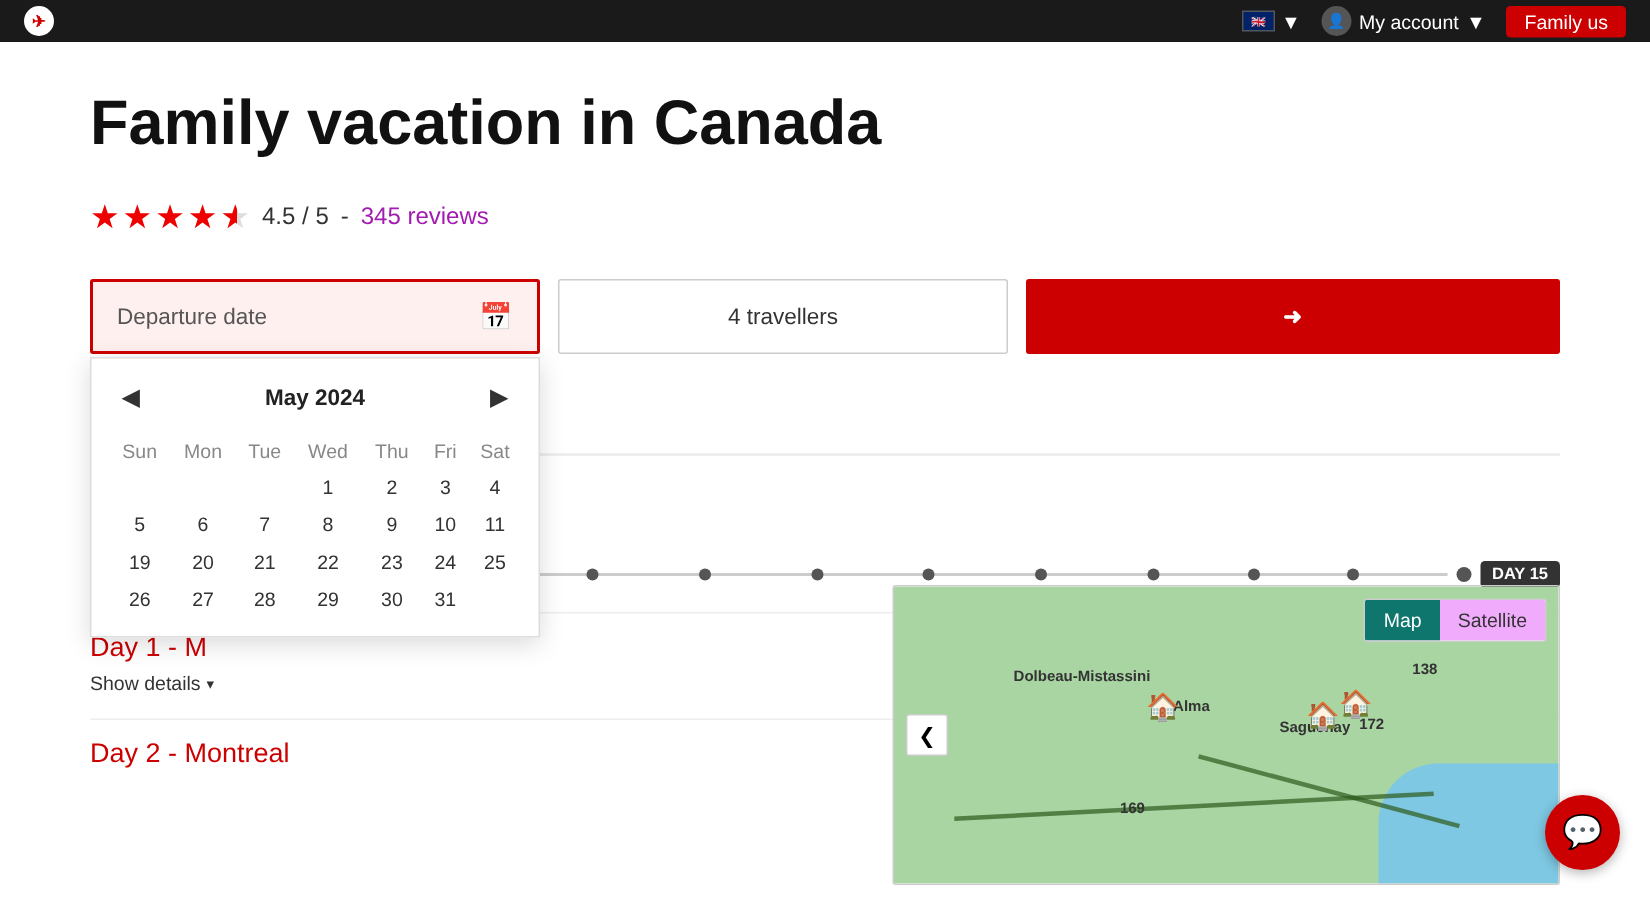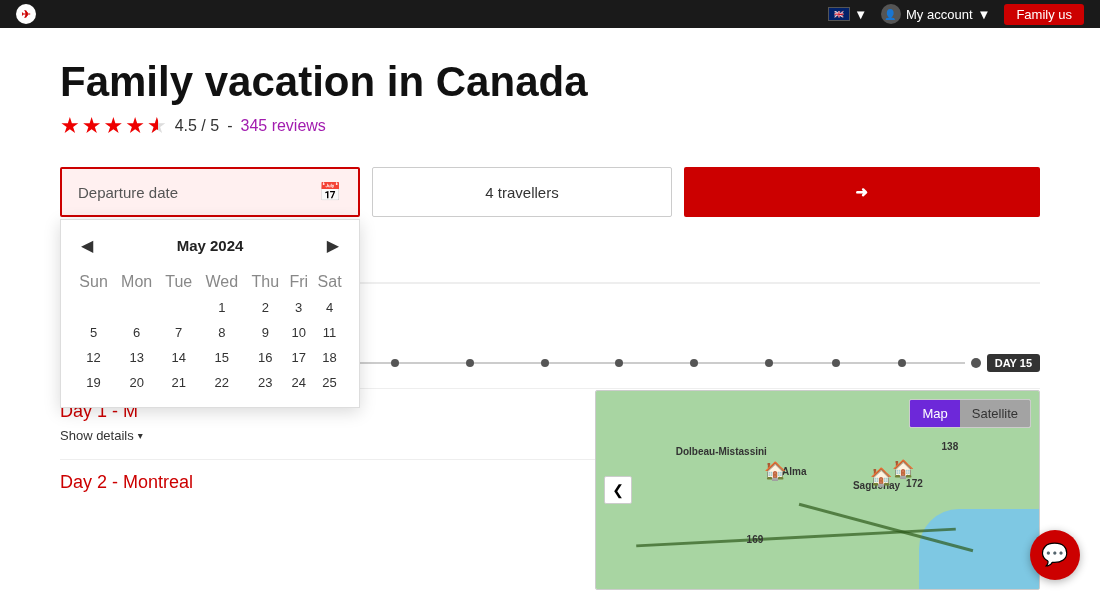--- a/index.html
+++ b/index.html
@@ -24,21 +24,21 @@
     .topbar-right { display: flex; align-items: center; gap: 14px; }
     .lang-selector { display: flex; align-items: center; gap: 4px; cursor: pointer; color: #fff; font-size: 13px; }
     .uk-flag { width: 22px; height: 14px; background: #012169; border: 1px solid #555; position: relative; display: flex; align-items: center; justify-content: center; font-size: 9px; }
     .my-account { display: flex; align-items: center; gap: 5px; cursor: pointer; color: #fff; font-size: 13px; }
     .account-icon { width: 20px; height: 20px; border-radius: 50%; background: #555; display: flex; align-items: center; justify-content: center; font-size: 10px; }
     .contact-btn { background: #c00; color: #fff; border: none; padding: 3px 12px; border-radius: 3px; font-size: 13px; cursor: pointer; font-weight: 500; }
 
     
     .main { padding: 30px 60px 20px 60px; }
 
-    .page-title { font-size: 42px; font-weight: bold; color: #111; margin-bottom: 7px; }
+    .page-title { font-size: 42px; font-weight: bold; color: #111; margin-bottom: 26px; }
 
     .rating-row { display: flex; align-items: center; gap: 8px; margin-bottom: 28px; }
     .stars { display: flex; gap: 2px; }
     .star { color: #e00; font-size: 22px; }
     .rating-text { font-size: 16px; color: #333; }
     .reviews-link { color: #a21caf; text-decoration: none; font-size: 16px; }
 
     
     .booking-bar { display: flex; gap: 12px; align-items: flex-end; margin-bottom: 20px; position: relative; z-index: 100; }
     .departure-input {
@@ -97,21 +97,21 @@
       border: 1px solid #ddd;
       box-shadow: 0 4px 16px rgba(0,0,0,0.15);
       width: 300px;
       z-index: 200;
       padding: 12px;
     }
     .cal-header { display: flex; align-items: center; justify-content: space-between; margin-bottom: 10px; }
     .cal-nav { cursor: pointer; font-size: 16px; padding: 4px 8px; color: #333; background: none; border: none; }
     .cal-month { font-size: 15px; font-weight: bold; color: #222; }
     .cal-grid { width: 100%; border-collapse: collapse; }
-    .cal-grid th { font-size: 16px; color: #888; text-align: center; padding: 4px 0; font-weight: normal; }
+    .cal-grid th { font-size: 13px; color: #888; text-align: center; padding: 4px 0; font-weight: normal; }
     .cal-grid td { text-align: center; padding: 5px 2px; font-size: 13px; color: #333; cursor: pointer; }
     .cal-grid td.empty { color: transparent; cursor: default; }
 
     
     .tabs-row { display: flex; gap: 0; border-bottom: 2px solid #eee; margin-bottom: 24px; }
     .tab {
       padding: 12px 22px;
       font-size: 14px;
       cursor: pointer;
       color: #555;
@@ -216,24 +216,24 @@
       background: #fff;
       border: 1px solid #ccc;
       border-radius: 2px;
       overflow: hidden;
     }
     .map-btn {
       padding: 6px 12px;
       font-size: 13px;
       cursor: pointer;
       border: none;
-      background: #a3a3a3;
+      background: #f0abfc;
       color: #333;
     }
-    .map-btn.active { background: #6d28d9; color: #fff; }
+    .map-btn.active { background: #0f766e; color: #fff; }
     .map-back-btn {
       position: absolute;
       left: 8px;
       top: 50%;
       transform: translateY(-50%);
       background: #fff;
       border: 1px solid #ccc;
       width: 28px;
       height: 28px;
       display: flex;
@@ -361,36 +361,36 @@
               <tr>
                 <td>5</td>
                 <td>6</td>
                 <td>7</td>
                 <td>8</td>
                 <td>9</td>
                 <td>10</td>
                 <td>11</td>
               </tr>
               <tr>
-                <td>12</td>
-                <td>13</td>
-                <td>14</td>
-                <td>15</td>
-                <td>16</td>
-                <td>17</td>
-                <td>18</td>
-              </tr>
-              <tr>
                 <td>19</td>
                 <td>20</td>
                 <td>21</td>
                 <td>22</td>
                 <td>23</td>
                 <td>24</td>
                 <td>25</td>
+              </tr>
+              <tr>
+                <td>26</td>
+                <td>27</td>
+                <td>28</td>
+                <td>29</td>
+                <td>30</td>
+                <td>31</td>
+                <td class="empty"></td>
               </tr>
             </tbody>
         </table>
       </div>
     </div>
 
     <div class="travellers-input">
       <span>4 travellers</span>
     </div>
 

